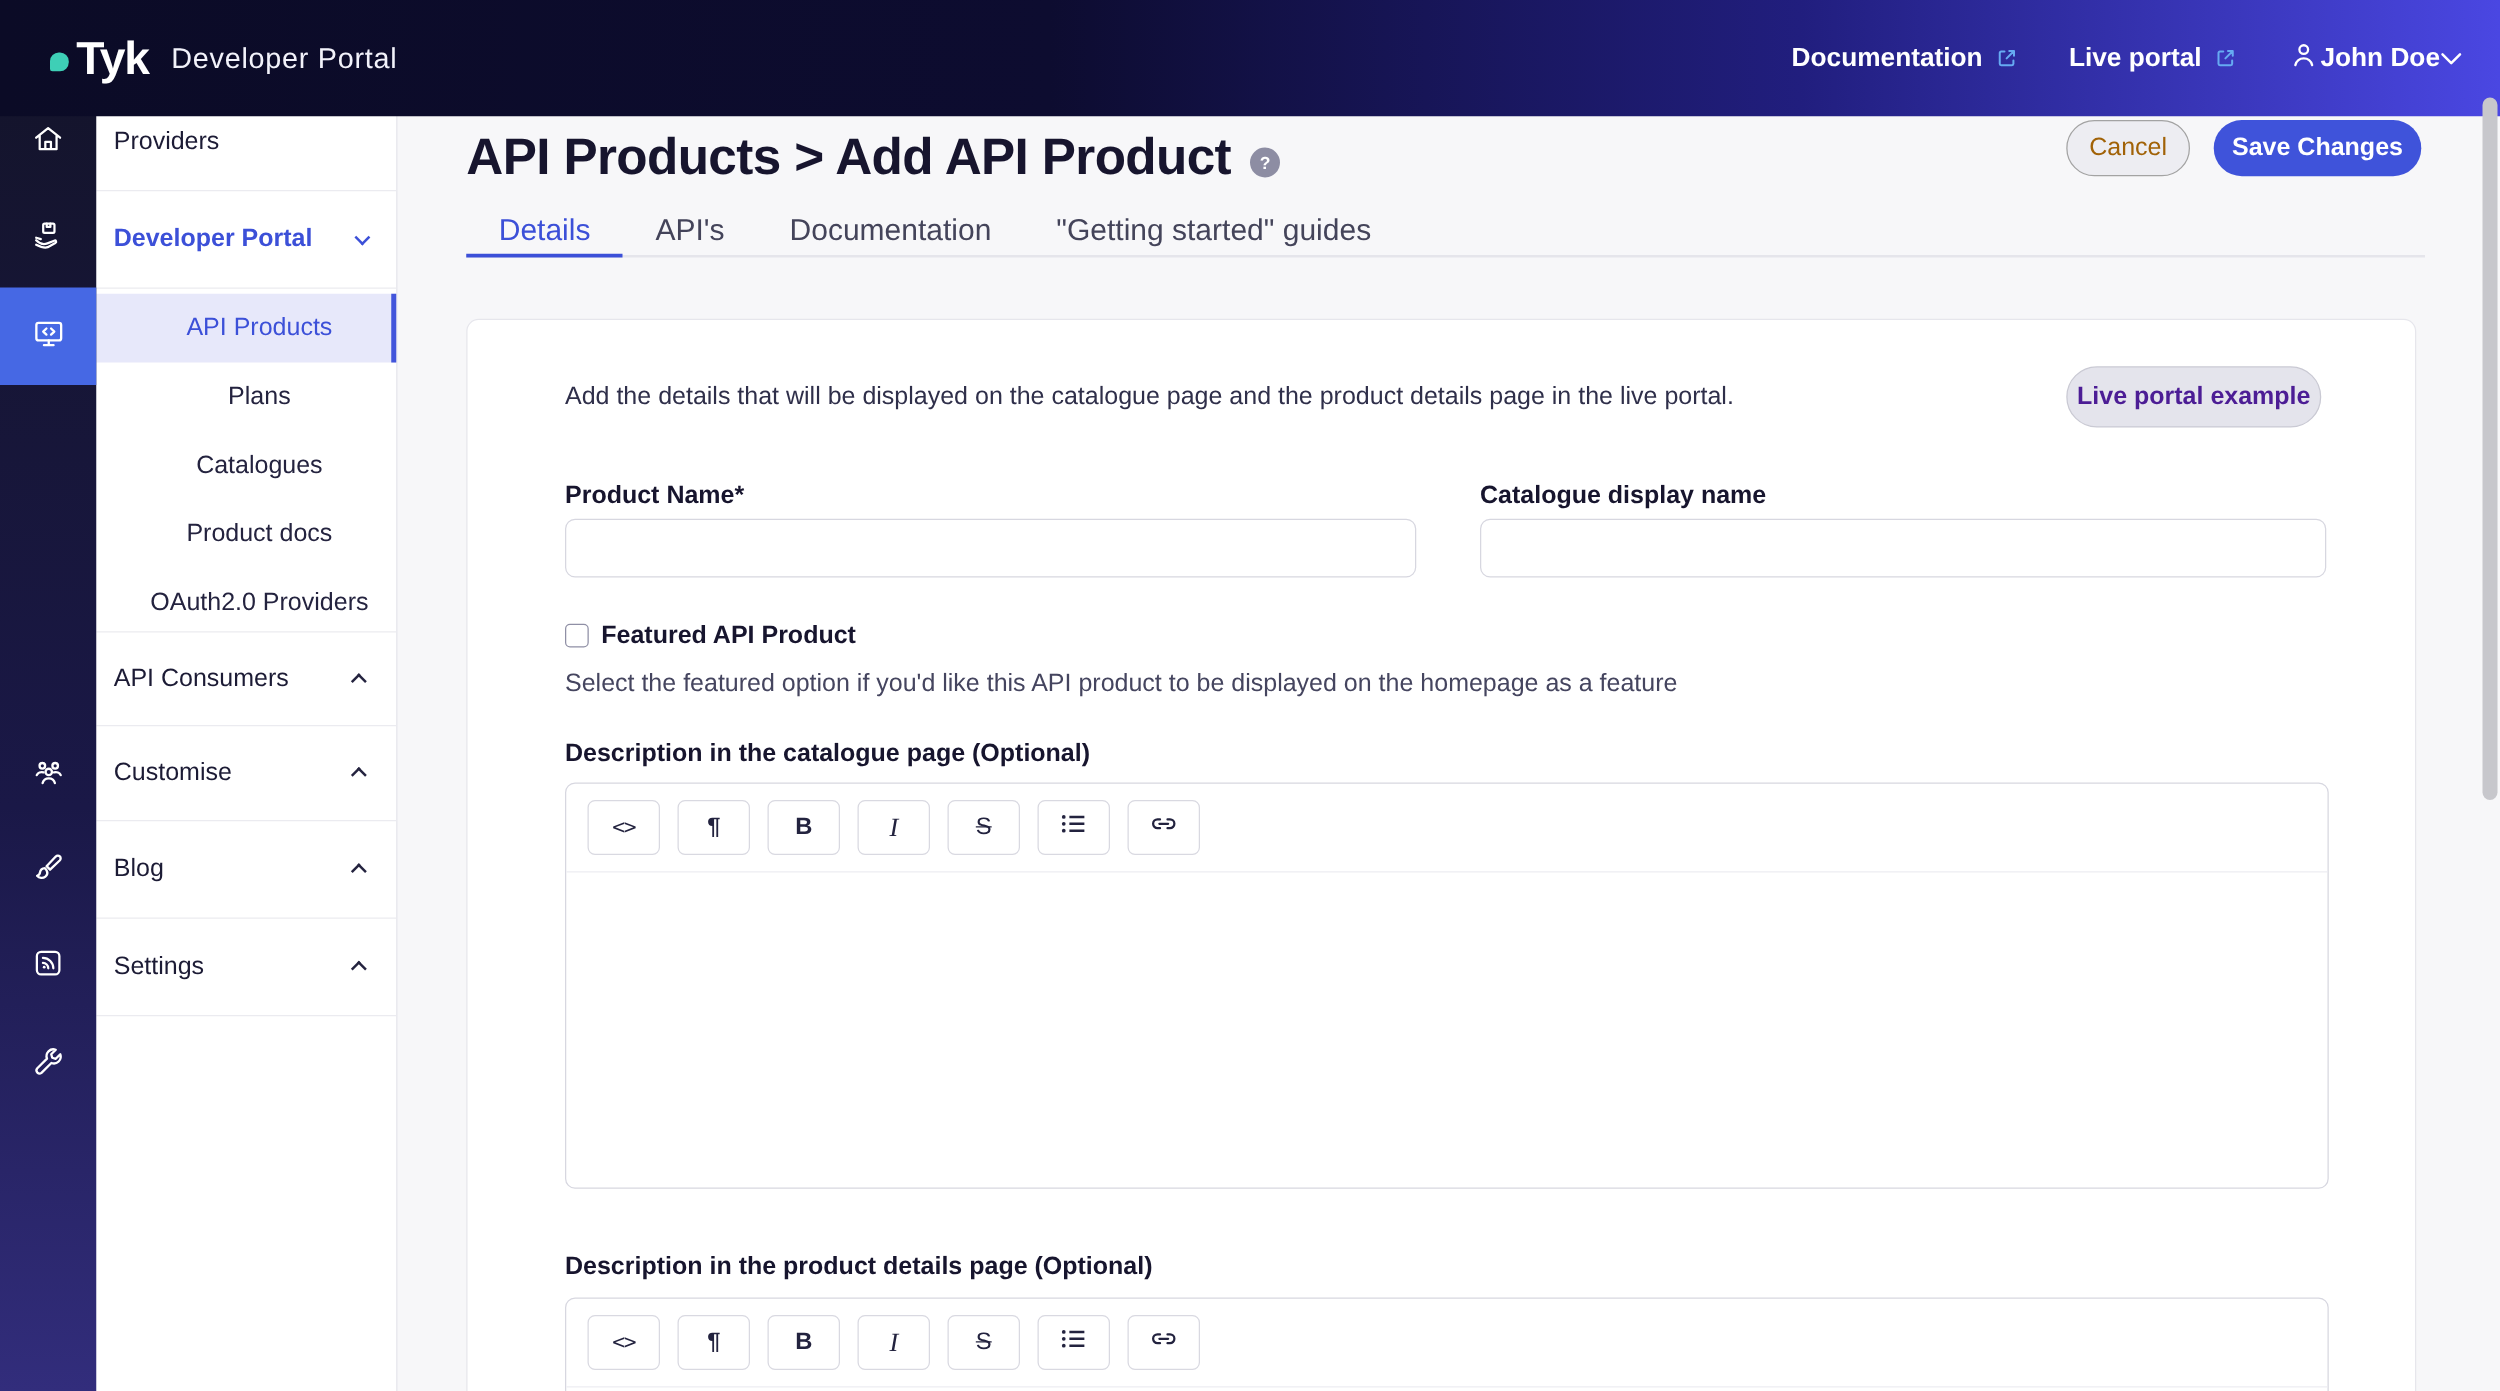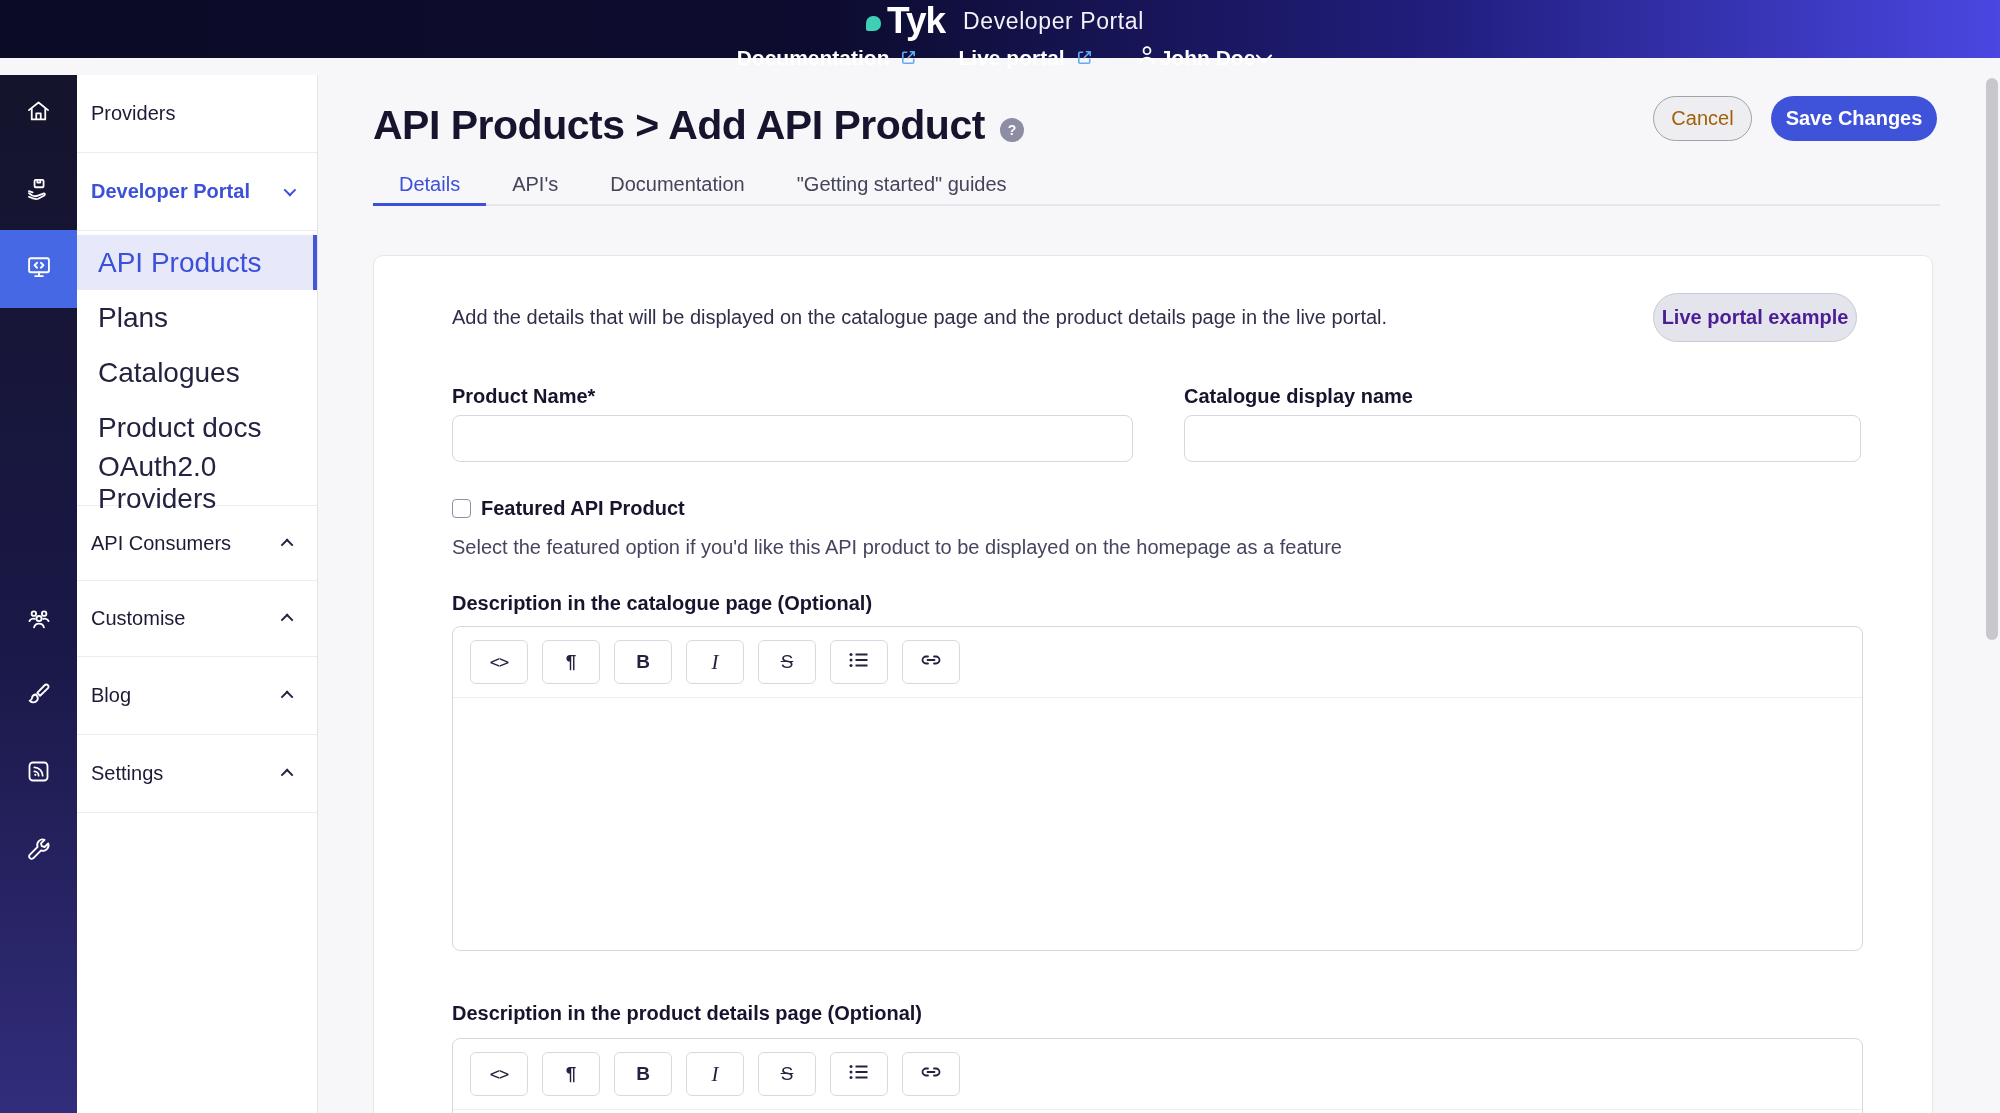--- a/index.html
+++ b/index.html
@@ -1,22 +1,22 @@
 <!DOCTYPE html>
 <html><head>
 <meta charset="utf-8">
 <style>
   * { box-sizing: border-box; margin: 0; padding: 0; }
   html,body { width:2000px; height:1113px; overflow:hidden; background:#f7f7f9;
     font-family:"Liberation Sans", sans-serif; color:#1b1a33; }
 
   
-  .topbar { position:absolute; left:0; top:0; width:2000px; height:58px; z-index:10;
+  .topbar { position:absolute; left:0; top:0; width:2000px; height:93px; z-index:10;
     background:linear-gradient(90deg,#0b0b26 0%,#0d0c30 42%,#211e7e 72%,#4a47e2 100%);
-    display:flex; align-items:center; justify-content:space-between; padding:0 30px 0 40px;flex-direction:column; }
+    display:flex; align-items:center; justify-content:space-between; padding:0 30px 0 40px; }
   .brand { display:flex; align-items:center; gap:12px; }
   .leaf { width:15px; height:15px; background:#3ecfb6; border-radius:7px 7px 7px 2px;
     align-self:flex-start; margin-top:16px; }
   .brand-word { color:#fff; font-size:37px; font-weight:700; letter-spacing:-1px; margin-left:-6px; }
   .brand-product { color:#f2f2fa; font-size:23px; font-weight:400; letter-spacing:.6px; margin-left:6px; }
   .topnav { display:flex; align-items:center; gap:40px; }
   .toplink { display:flex; align-items:center; gap:10px; color:#fff; font-size:21px;
     font-weight:600; cursor:pointer; }
   .ext-ic svg { display:block; }
   .userbox { display:flex; align-items:center; color:#fff; font-size:21px;
@@ -38,41 +38,41 @@
     font-size:20px; font-weight:500; color:#1c1b35; }
   .sb-row.h77{height:77px} .sb-row.h78{height:78px} .sb-row.h75{height:75px} .sb-row.h76{height:76px}
   .sb-row.active-parent { color:#3c50d8; font-weight:700; }
   .chev { width:9px; height:9px; border-right:2px solid #24233f; border-bottom:2px solid #24233f;
     display:inline-block; }
   .chev.down { transform:rotate(45deg) translateY(-2px); }
   .chev.up { transform:rotate(-135deg) translateY(-2px); }
   .chev.blue { border-color:#3c50d8; }
   .subnav { height:275px; border-bottom:1px solid #ebebf0; padding-top:4px; }
   .sub-item { position:relative; height:55px; display:flex; align-items:center;
-    padding-left:21px; font-size:28px; color:#24233f; cursor:pointer; }
+    padding-left:21px; font-size:20px; color:#24233f; cursor:pointer;justify-content:center; }
   .sub-item.active { background:#e7e8fa; color:#3c50d8; font-weight:500; }
   .sub-item.active::after { content:''; position:absolute; right:0; top:0; bottom:0;
     width:4px; background:#4255db; }
 
   
   .main { position:absolute; left:318px; top:75px; width:1682px; height:1038px; }
   .page-title { position:absolute; left:55px; top:27px; font-size:41px; font-weight:800;
     letter-spacing:-.5px; color:#17152e; display:flex; align-items:center; gap:15px; }
   .help-badge { width:24px; height:24px; border-radius:50%; background:#8d8da3; color:#fff;
     font-size:14px; font-weight:700; display:flex; align-items:center; justify-content:center;
     margin-top:8px; cursor:pointer; }
   .actions { position:absolute; right:63px; top:21px; display:flex; gap:19px; }
   .btn { height:45px; border-radius:23px; font-size:20px; display:flex; align-items:center;
     justify-content:center; cursor:pointer; font-family:"Liberation Sans",sans-serif; border:none; }
   .btn-cancel { width:99px; background:#ededf2; border:1px solid #a3a3a3; color:#a16207; }
   .btn-save { width:166px; background:#3f53da; color:#fff; font-weight:700; }
 
   .tabs { position:absolute; left:55px; top:91px; width:1567px; display:flex;
     border-bottom:2px solid #e5e5eb; }
-  .tab { padding:0 26px; height:40px; display:flex; align-items:center; font-size:20px;
+  .tab { padding:0 26px; height:40px; display:flex; align-items:center; font-size:24px;
     color:#44445a; cursor:pointer; border-bottom:3px solid transparent; margin-bottom:-2px; }
   .tab.active { color:#3c50d8; font-weight:500; border-bottom-color:#3c50d8; }
 
   
   .card { position:absolute; left:55px; top:180px; width:1560px; height:1250px;
     background:#fff; border:1px solid #e6e6ec; border-radius:10px; }
   .intro { position:absolute; left:78px; top:50px; font-size:20px; color:#2f2f4a; }
   .btn-example { position:absolute; left:1279px; top:37px; width:204px; height:49px;
     border-radius:25px; background:#e4e4ec; border:1px solid #c9c9d3; color:#4c1d95;
     font-size:20px; font-weight:600; }

